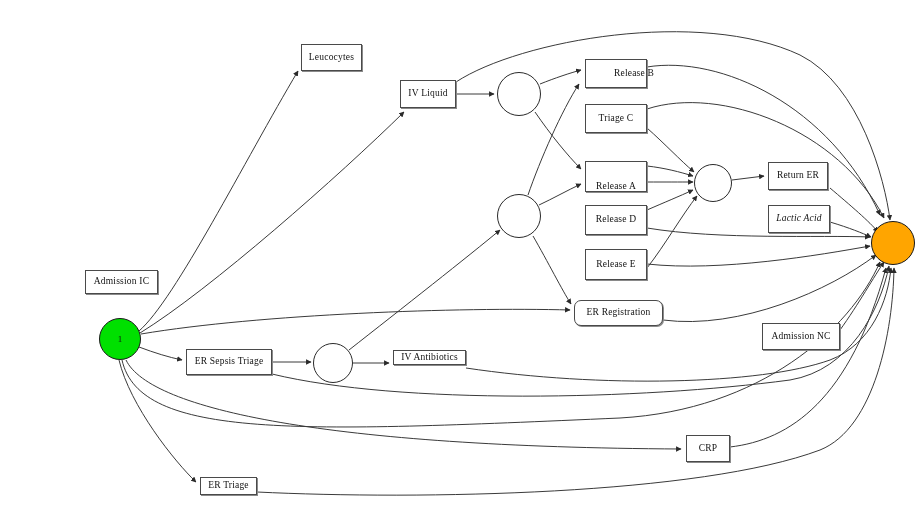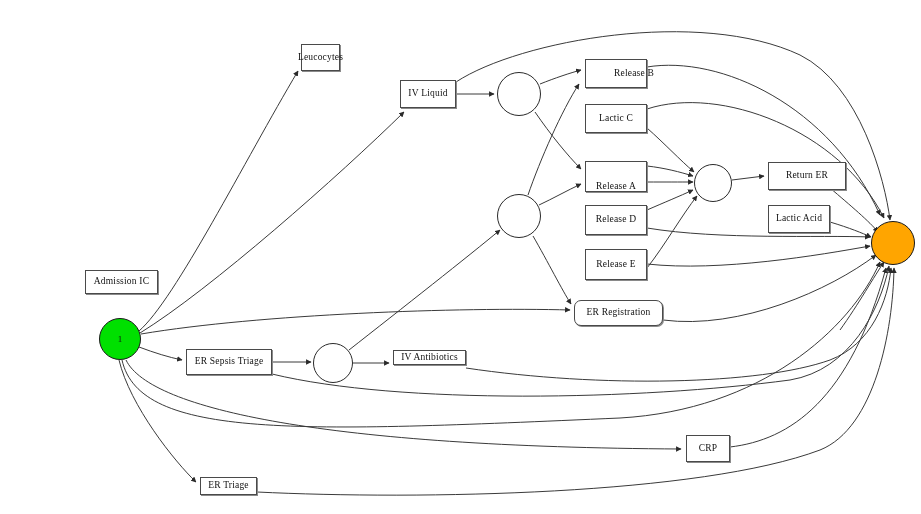--- a/index.html
+++ b/index.html
@@ -110,52 +110,55 @@
         <path d="M353,363 L389,363"></path>
         <path d="M349,350 C400,310 470,255 500,230"></path>
         <path d="M272,374 C400,405 640,400 790,380 C850,370 880,310 889,266"></path>
         <path d="M466,368 C600,388 760,385 830,360 C872,344 888,300 891,268"></path>
         <path d="M730,447 C790,440 850,400 886,268"></path>
         <path d="M257,492 C420,500 700,495 820,450 C875,428 893,330 894,268"></path>
       </g>
   </svg>
 
   <div id="node-layer">
-      <div class="act-box" style="left: 301px; top: 44px; width: 39px; height: 27px;">
+      <div class="act-box" style="left: 301px; top: 44px; width: 61px; height: 27px;">
         <span>Leucocytes</span>
       </div>
       <div class="act-box" style="left: 400px; top: 80px; width: 56px; height: 28px;">
         <span>IV Liquid</span>
       </div>
       <div class="act-box" style="left: 585px; top: 59px; width: 62px; height: 29px; padding-left: 36px;">
         <span>Release B</span>
       </div>
       <div class="act-box" style="left: 585px; top: 104px; width: 62px; height: 29px;">
-        <span>Lactic C</span>
+        <span>Triage C</span>
       </div>
       <div class="act-box" style="left: 585px; top: 161px; width: 62px; height: 31px; align-items: flex-end;">
         <span>Release A</span>
       </div>
       <div class="act-box" style="left: 585px; top: 205px; width: 62px; height: 30px;">
         <span>Release D</span>
       </div>
       <div class="act-box" style="left: 585px; top: 249px; width: 62px; height: 31px;">
         <span>Release E</span>
       </div>
-      <div class="act-box" style="left: 768px; top: 162px; width: 78px; height: 28px;">
+      <div class="act-box" style="left: 768px; top: 162px; width: 60px; height: 28px;">
         <span>Return ER</span>
       </div>
-      <div class="act-box" style="left: 768px; top: 205px; width: 62px; height: 28px;">
+      <div class="act-box" style="left: 768px; top: 205px; width: 62px; height: 28px; font-style: italic;">
         <span>Lactic Acid</span>
       </div>
       <div class="act-box" style="left: 85px; top: 270px; width: 73px; height: 24px;">
         <span>Admission IC</span>
       </div>
       <div class="act-box" style="left: 574px; top: 300px; width: 89px; height: 26px; border-radius: 7px;">
         <span>ER Registration</span>
+      </div>
+      <div class="act-box" style="left: 762px; top: 323px; width: 78px; height: 27px;">
+        <span>Admission NC</span>
       </div>
       <div class="act-box" style="left: 186px; top: 349px; width: 86px; height: 26px;">
         <span>ER Sepsis Triage</span>
       </div>
       <div class="act-box" style="left: 393px; top: 350px; width: 73px; height: 15px;">
         <span>IV Antibiotics</span>
       </div>
       <div class="act-box" style="left: 686px; top: 435px; width: 44px; height: 27px;">
         <span>CRP</span>
       </div>

